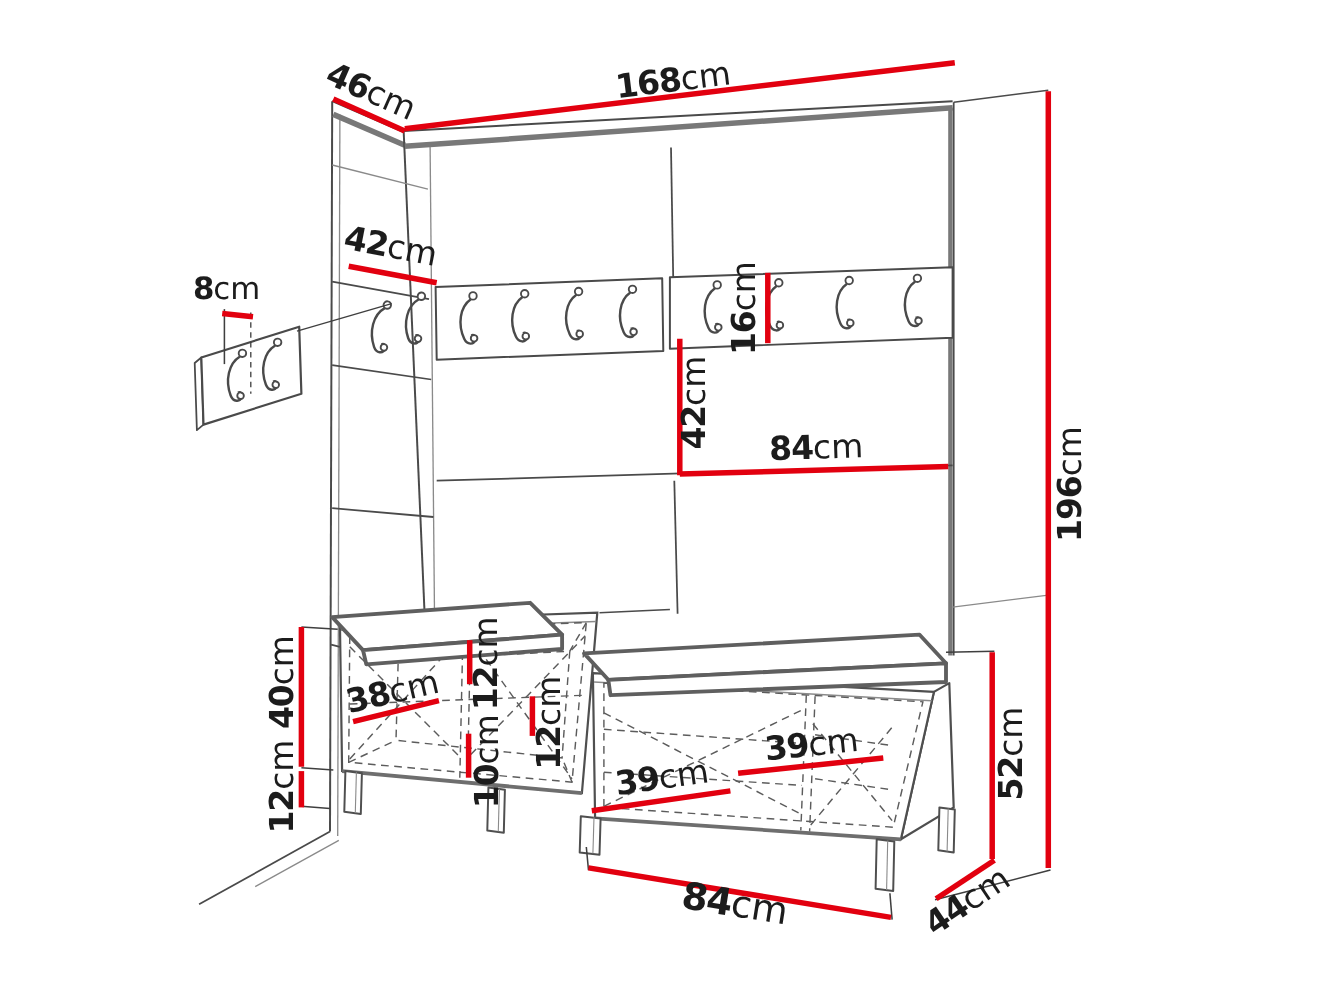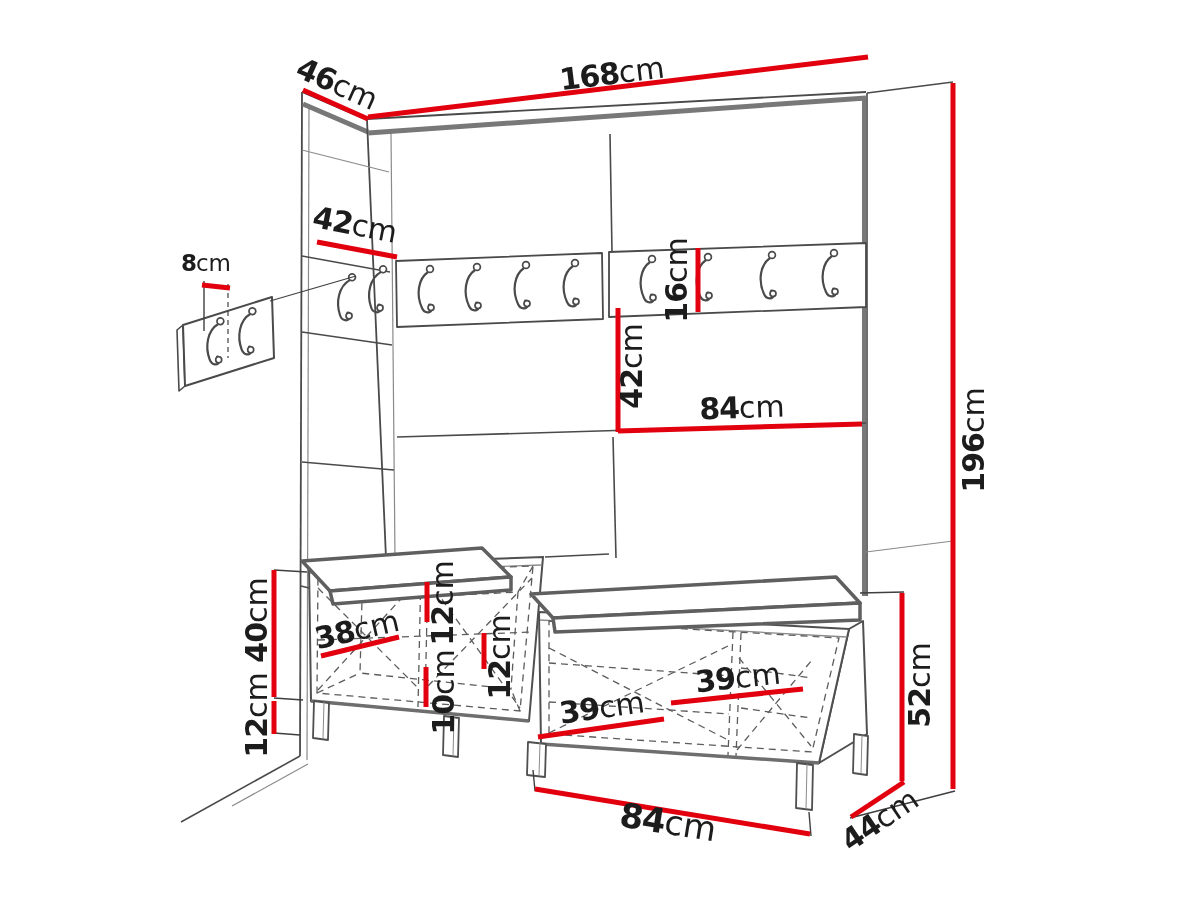--- a/index.html
+++ b/index.html
@@ -5,21 +5,21 @@
   html,body{margin:0;padding:0;background:#fff;}
   .stage{position:relative;width:1200px;height:900px;background:#fff;overflow:hidden;
          font-family:"DejaVu Sans","Liberation Sans",sans-serif;}
   .stage svg{position:absolute;left:0;top:0;}
   .labels{position:absolute;left:0;top:0;width:100%;height:100%;pointer-events:none;}
   .dim{position:absolute;white-space:nowrap;color:#1c1c1c;font-size:30px;line-height:1;
        transform:translate(-50%,-50%) rotate(var(--rot,0deg));}
   .dim .num{font-weight:700;letter-spacing:-1px;}
   .dim .unit{font-weight:400;letter-spacing:0;}
   .dim.big{font-size:34px;}
-  .dim.small{font-size:23px;}
+  .dim.small{font-size:28px;}
 </style>
 </head>
 <body>
 
 <div class="stage">
 
 <svg width="1200" height="900" viewBox="0 0 1200 900">
   <defs>
     <g id="hook">
       <path d="M14,8 C4,15 2,31 8,44 C10.5,49.5 17,50 18,44.5 C18.6,41.5 16.5,39.8 14.5,41" fill="none" stroke="#4a4a4a" stroke-width="2.2"></path>

